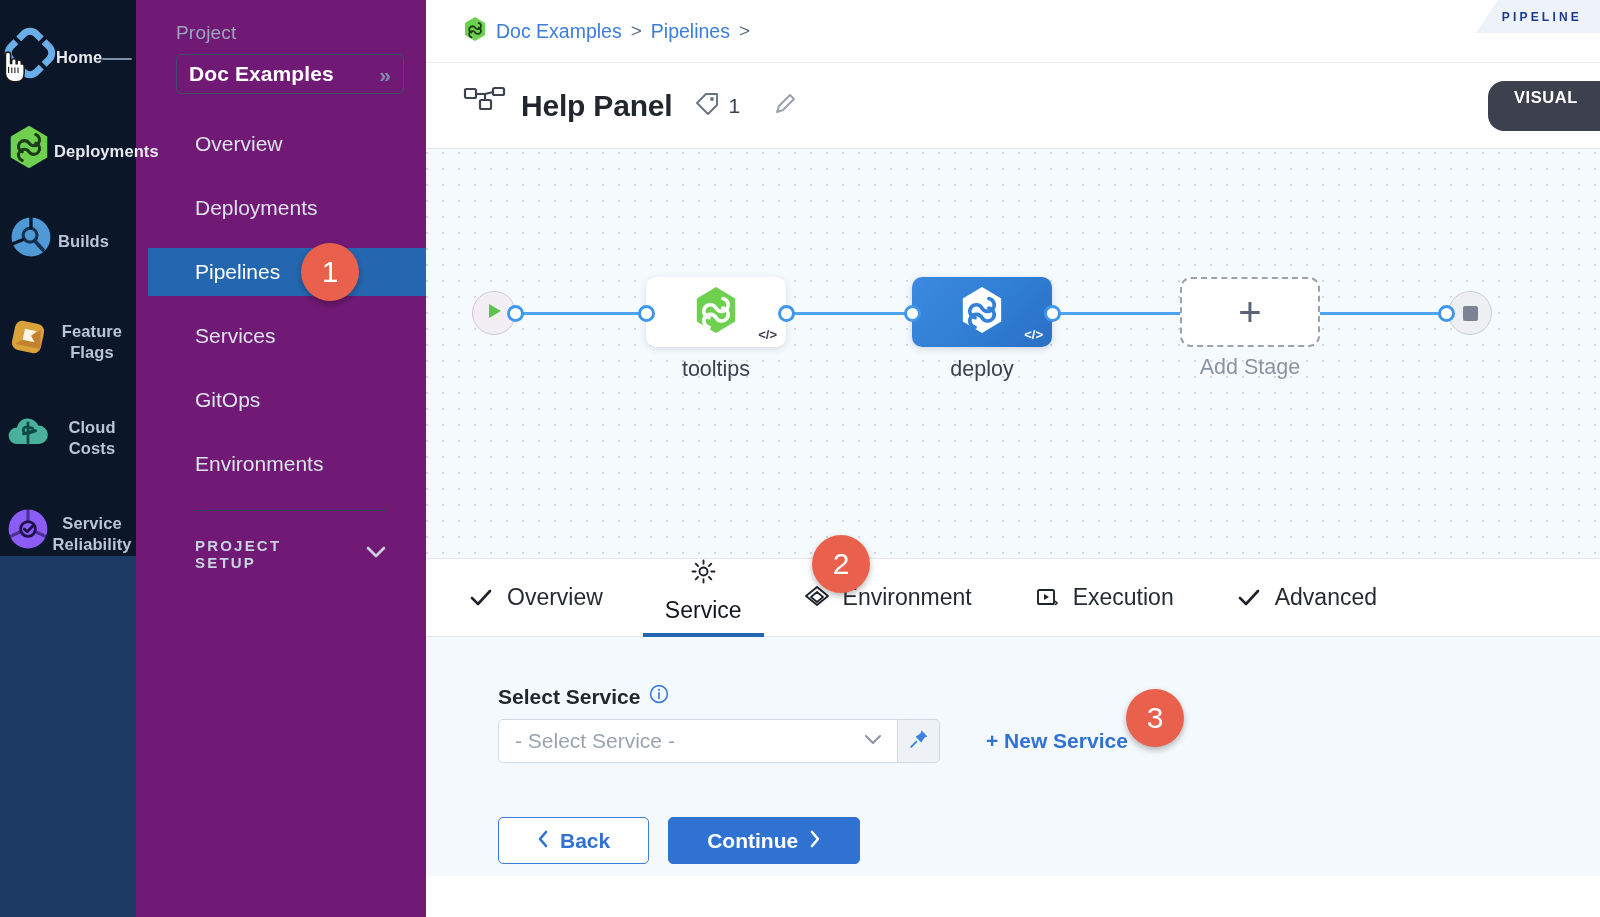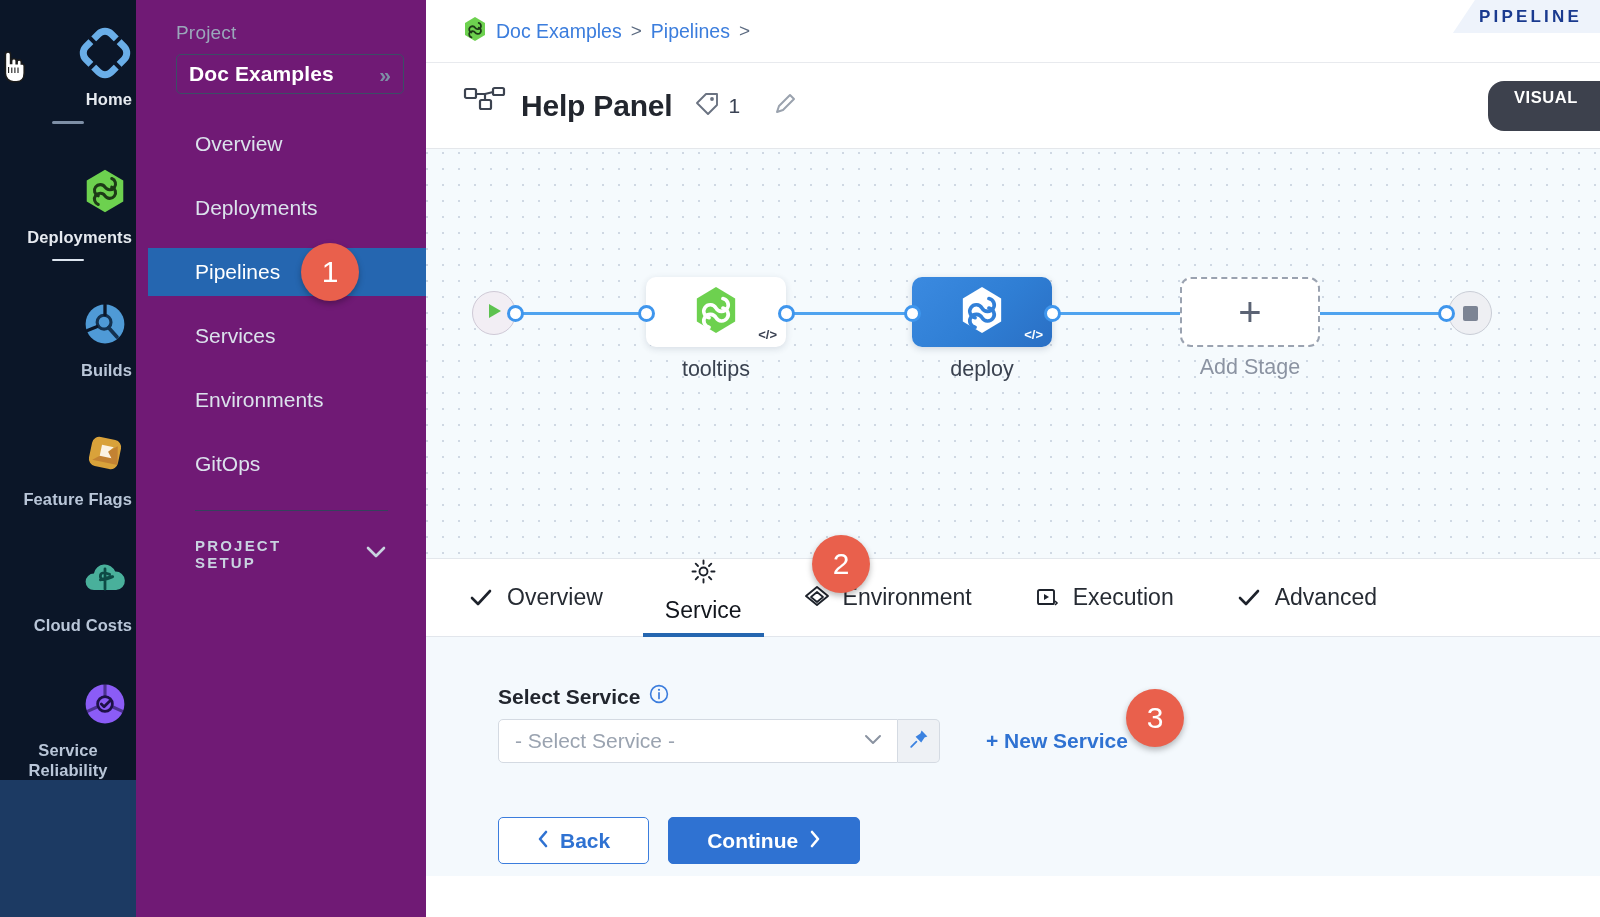--- a/index.html
+++ b/index.html
@@ -18,21 +18,21 @@
     position: relative;
     flex: 0 0 136px;
   }
   .rail-top { background: #0b1628; padding-top: 14px; }
   .rail-bottom {
     position: absolute; top: 288px; left: 0; right: 0; bottom: 0;
     background: #1c3a63;
   }
   .rail-item {
     position: relative;
-    display: flex; flex-direction: column; align-items: flex-end;
+    display: flex; flex-direction: row; align-items: center;
     padding: 6px 4px 0 4px;
     cursor: pointer;
   }
   .rail-icon { width: 54px; height: 54px; display: flex; align-items: center; justify-content: center; }
   .rail-label {
     color: #e6eaf0; font-size: 16.5px; font-weight: 700;
     margin-top: 9px; text-align: center; line-height: 1.22;
     letter-spacing: .1px;
   }
   .rail-label.dim { color: #b9c6d8; font-weight: 700; }
@@ -80,21 +80,21 @@
     height: 63px; display: flex; align-items: center; gap: 9px;
     padding-left: 37px; background: #fff;
     border-bottom: 1px solid #e8eaee;
   }
   .bc-link { color: #3b7ddd; font-size: 19.5px; cursor: pointer; }
   .bc-sep { color: #5b6a80; font-size: 19px; }
 
   .pipeline-tab {
     position: absolute; top: 0; right: 0; height: 33px;
     background: #eef3fb; color: #1a3a8f;
-    font-size: 17px; font-weight: 700; letter-spacing: 3.2px;
+    font-size: 12px; font-weight: 700; letter-spacing: 3.2px;
     display: flex; align-items: center; padding: 0 18px 0 26px;
     clip-path: polygon(22px 0, 100% 0, 100% 100%, 0 100%);
     z-index: 5;
   }
 
   .titlebar {
     height: 86px; display: flex; align-items: center;
     padding-left: 37px; gap: 14px;
     border-bottom: 1px solid #e4e7eb; background: #fff;
     position: relative;
@@ -330,24 +330,24 @@
       <div class="nav-item">
         <span>Deployments</span>
       </div>
       <div class="nav-item active">
         <span>Pipelines</span>
       </div>
       <div class="nav-item">
         <span>Services</span>
       </div>
       <div class="nav-item">
+        <span>GitOps</span>
+      </div>
+      <div class="nav-item">
         <span>Environments</span>
-      </div>
-      <div class="nav-item">
-        <span>GitOps</span>
       </div>
     </div>
 
     <div class="nav-divider"></div>
 
     <div class="setup-row">
       <span class="t">PROJECT SETUP</span>
       <span>
         <svg width="20" height="13" viewBox="0 0 20 13">
             <path d="M2 2 L10 10 L18 2" fill="none" stroke="#c9d3e0" stroke-width="2.6" stroke-linecap="round" stroke-linejoin="round"></path>

